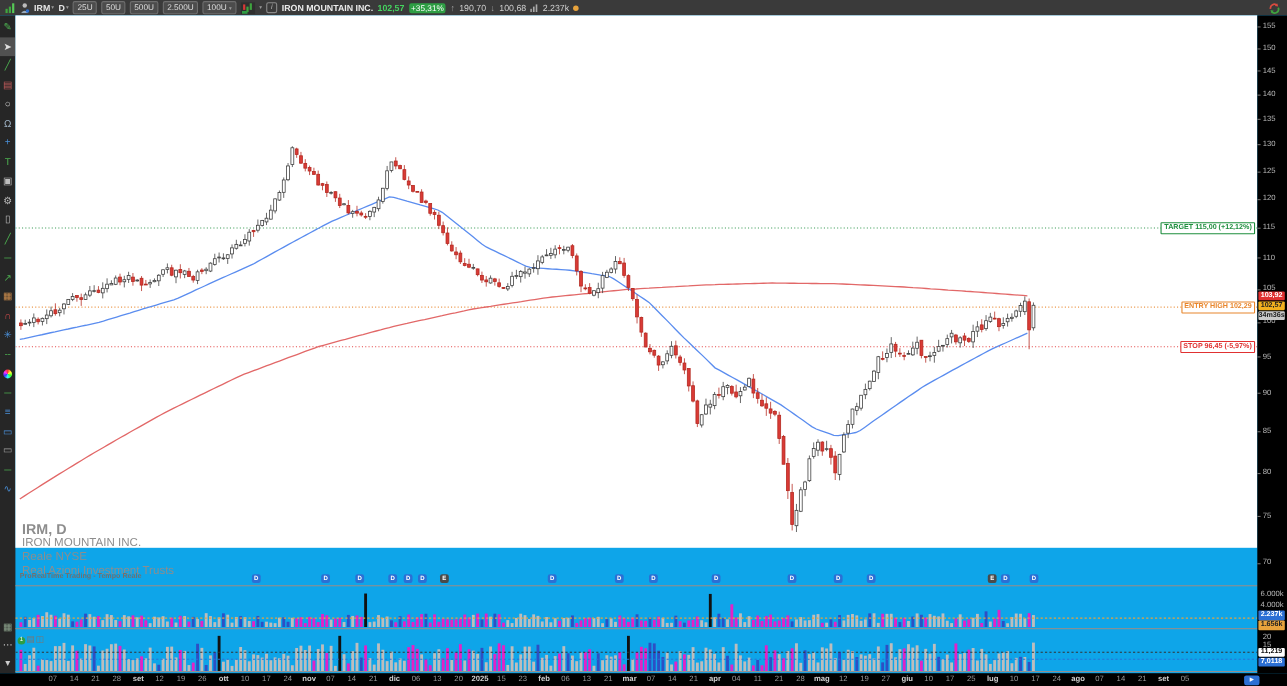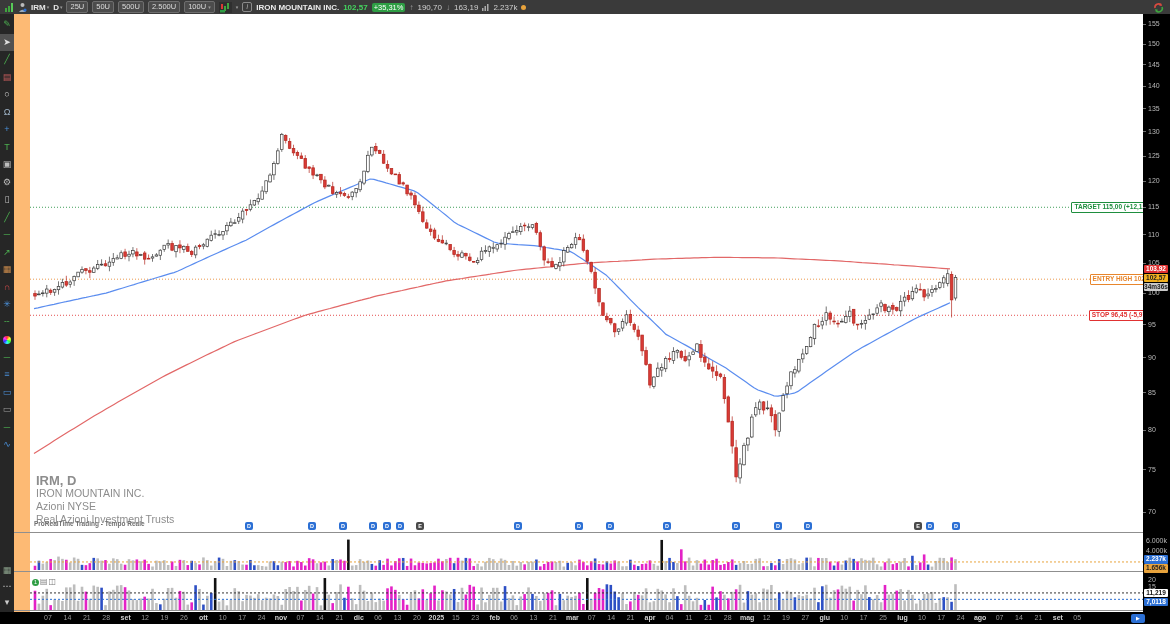--- a/index.html
+++ b/index.html
@@ -1,16 +1,16 @@
 <!DOCTYPE html>
 <html><head>
 <meta charset="utf-8">
 <style>
   html,body{margin:0;padding:0;background:#000;}
-  #app{position:relative;width:1170px;height:624px;background:#fdba74;overflow:hidden;
+  #app{position:relative;width:1170px;height:624px;background:#0ea5e9;overflow:hidden;
        font-family:"Liberation Sans","DejaVu Sans",sans-serif;}
   
   #topbar{position:absolute;left:0;top:0;width:1170px;height:14px;background:#3a3a3a;
           display:flex;align-items:center;gap:4px;padding:0 4px;box-sizing:border-box;
           font-size:8px;color:#cfcfcf;white-space:nowrap;}
   .tbtn{background:#4c4c4c;border:1px solid #6e6e6e;border-radius:2px;padding:0 3px;
         height:10px;line-height:9px;font-size:7.5px;color:#ddd;display:inline-block;}
   .tdrop{display:inline-flex;align-items:center;gap:1px;color:#e6e6e6;font-weight:bold;font-size:8px;}
   .caret{font-size:5px;color:#9a9a9a;}
   .badge-up{background:#2e9e44;color:#fff;border-radius:2px;padding:0 2px;height:9px;line-height:9px;font-size:7.5px;}
@@ -20,21 +20,21 @@
   #status-dot{width:5px;height:5px;border-radius:50%;display:inline-block;}
   #refresh{margin-left:auto;margin-right:2px;}
   
   #lefttools{position:absolute;left:0;top:14px;width:14px;height:598px;background:#262626;}
   .tool{position:absolute;left:0;width:14px;height:17px;text-align:center;line-height:17px;
         font-size:9px;cursor:pointer;}
   .tool.sel{background:#515151;}
   .wheel{display:inline-block;width:8px;height:8px;border-radius:4px;vertical-align:middle;
          background:conic-gradient(#f33,#ff3,#3f3,#3ff,#33f,#f3f,#f33);}
   
-  #chartRegion{position:absolute;left:30px;top:14px;width:1129px;height:598px;background:#fff;}
+  #chartRegion{position:absolute;left:14px;top:14px;width:1129px;height:484px;background:#fff;}
   #priceSvg,#pane1,#pane2{position:absolute;left:0;}
   #priceSvg{top:0;}
   #pane1{top:519px;}
   #pane2{top:558px;}
   #watermark{position:absolute;left:6px;top:460px;color:#8d8d8d;line-height:13px;}
   #watermark .wm1{font-size:13px;font-weight:bold;}
   #watermark .wm{font-size:10.5px;}
   #brand{position:absolute;left:4px;top:506px;font-size:6.5px;font-weight:bold;color:#707070;}
   .marker{position:absolute;top:508px;width:8px;height:8px;border-radius:2px;color:#fff;
           font-size:5.5px;line-height:8px;text-align:center;font-weight:bold;}
@@ -97,21 +97,21 @@
       <rect x="1" y="8" width="5" height="2.5" fill="#2e9e44"></rect>
     </svg>
     <span class="caret">▾</span>
     <span id="info-btn">i</span>
     <span style="color:#ececec;font-weight:bold;">IRON MOUNTAIN INC.</span>
     <span class="price-up">102,57</span>
     <span class="badge-up">+35,31%</span>
     <span style="color:#9e9e9e;">↑</span>
     <span>190,70</span>
     <span style="color:#9e9e9e;">↓</span>
-    <span>163,19</span>
+    <span>100,68</span>
     <svg width="7" height="8">
       <rect x="0" y="5" width="1.5" height="3" fill="#aaa"></rect>
         <rect x="2.5" y="3" width="1.5" height="5" fill="#aaa"></rect>
         <rect x="5" y="1" width="1.5" height="7" fill="#aaa"></rect>
     </svg>
     <span>2.237k</span>
     <span id="status-dot" style="background: rgb(232, 163, 60);"></span>
     <svg id="refresh" width="11" height="11">
       <path d="M2 6 A3.5 3.5 0 0 1 8 3" stroke="#d94b3f" stroke-width="1.6" fill="none"></path>
       <path d="M9 5 A3.5 3.5 0 0 1 3 8.5" stroke="#3fa53f" stroke-width="1.6" fill="none"></path>
@@ -1109,21 +1109,21 @@
         <rect x="916.361" y="25.239025926379405" width="2.6" height="12.760974073620595" fill="#bdbdbd"></rect>
         <rect x="920.278" y="29.791718285328344" width="2.6" height="8.208281714671656" fill="#2d4fc4"></rect>
         <rect x="924.195" y="12.178027956867997" width="2.6" height="25.821972043132003" fill="#bdbdbd"></rect>
         <line x1="0" y1="20.927608695652175" x2="1129" y2="20.927608695652175" stroke="#333333" stroke-width="1" stroke-dasharray="2,2"></line>
         <line x1="0" y1="27.329869565217393" x2="1129" y2="27.329869565217393" stroke="#2b6fd4" stroke-width="1" stroke-dasharray="2,2"></line>
       </svg>
 
     <div id="watermark">
       <div class="wm1">IRM, D</div>
       <div class="wm">IRON MOUNTAIN INC.</div>
-      <div class="wm">Azioni NYSE</div>
+      <div class="wm">Reale NYSE</div>
       <div class="wm">Real Azioni Investment Trusts</div>
     </div>
     <div id="brand">ProRealTime Trading - Tempo Reale</div>
     <div id="markers">
         <div class="marker" style="left: 215px; background: rgb(43, 111, 212);">D</div>
         <div class="marker" style="left: 278px; background: rgb(43, 111, 212);">D</div>
         <div class="marker" style="left: 309px; background: rgb(43, 111, 212);">D</div>
         <div class="marker" style="left: 339px; background: rgb(43, 111, 212);">D</div>
         <div class="marker" style="left: 353px; background: rgb(43, 111, 212);">D</div>
         <div class="marker" style="left: 366px; background: rgb(43, 111, 212);">D</div>

